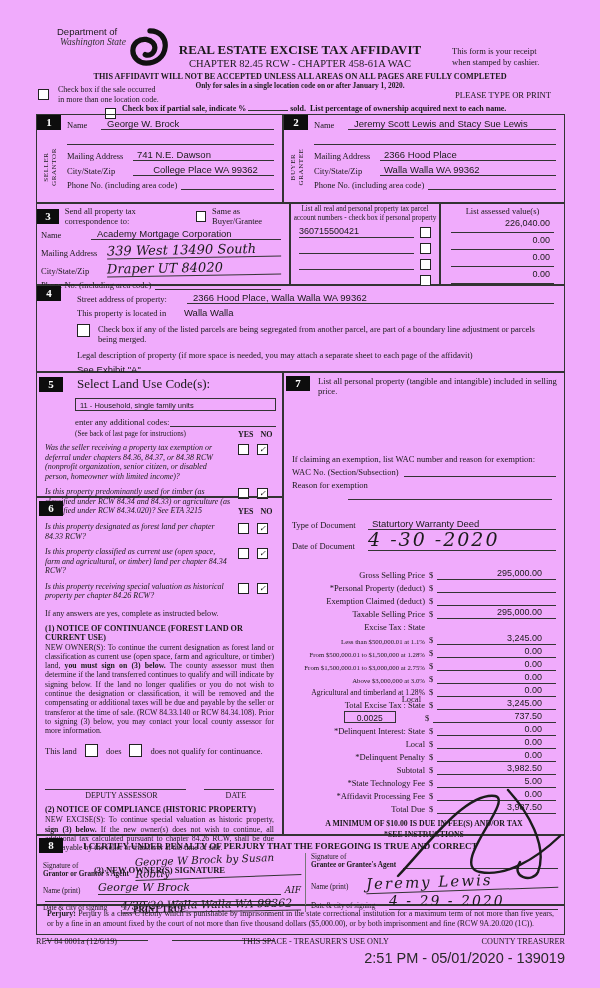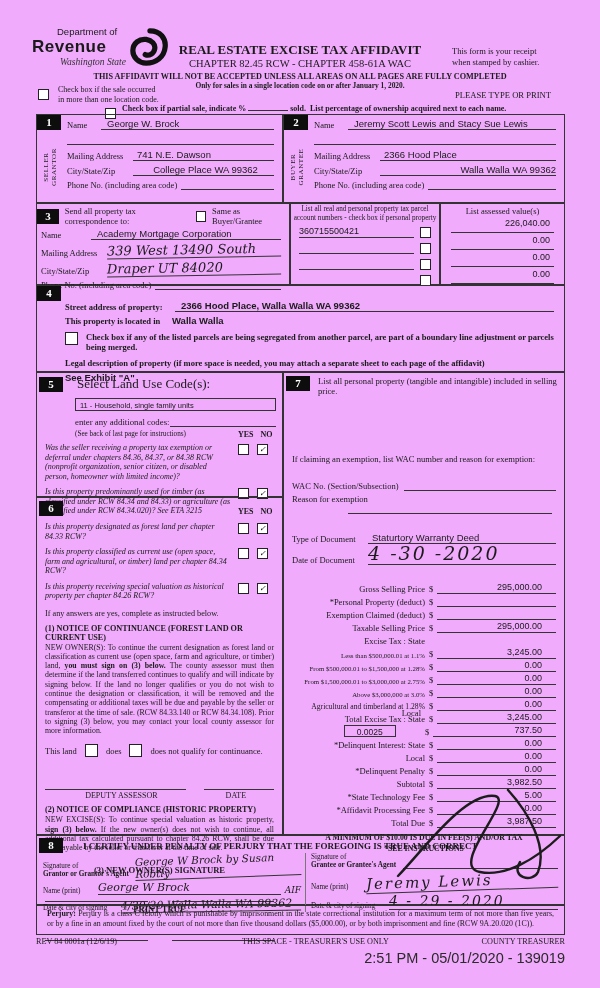--- a/index.html
+++ b/index.html
@@ -42,21 +42,20 @@
   .arow{font-family:"Liberation Sans","DejaVu Sans",sans-serif;font-size:9px;text-align:right;
         margin:0 10px;height:16px;line-height:15px;padding-right:4px;}
 </style>
 </head>
 <body>
 
 <div class="page">
 
   <div class="abs" style="left:30px;top:26px;width:190px;height:72px;">
     <div class="sans" style="font-size:9.5px;margin-left:27px;">Department of</div>
-    <div class="sans b" style="font-size:17px;margin-left:2px;letter-spacing:.5px;">Revenue</div>
     <div class="i" style="font-size:9.5px;margin-left:30px;color:#333;">Washington State</div>
     <span class="abs" style="left:100px;top:2px;">
       <svg width="38" height="38" viewBox="0 0 40 40">
           <path d="M21 3 C32 3 38 11 37 20 C36 31 27 37 17 37 C9 37 3 31 3 24 C3 16 10 11 17 12 C23 13 27 17 26 22 C25 27 20 30 16 28" fill="none" stroke="#111" stroke-width="5.5" stroke-linecap="round"></path>
         </svg>
     </span>
   </div>
 
   <div class="abs b" style="left:140px;top:42px;width:320px;text-align:center;font-size:13px;">REAL ESTATE EXCISE TAX AFFIDAVIT</div>
   <div class="abs" style="left:140px;top:58px;width:320px;text-align:center;font-size:10.5px;">CHAPTER 82.45 RCW - CHAPTER 458-61A WAC</div>
@@ -119,21 +118,21 @@
           <span class="lbl" style="width:34px;">Name</span>
         <span class="val uline" style="flex:1;padding-left:6px;">Jeremy Scott Lewis and Stacy Sue Lewis</span>
         </div>
       <div class="uline" style="height:11px;"></div>
       <div class="frow" style="margin-top:4px;">
           <span class="lbl" style="width:66px;">Mailing Address</span>
         <span class="val uline" style="flex:1;padding-left:4px;">2366 Hood Place</span>
         </div>
       <div class="frow">
           <span class="lbl" style="width:66px;">City/State/Zip</span>
-        <span class="val uline" style="flex:1;padding-left:4px;text-align:right;">Walla Walla WA  99362</span>
+        <span class="val uline" style="flex:1;padding-left:4px;">Walla Walla WA  99362</span>
         </div>
       <div class="frow">
           <span class="lbl">Phone No. (including area code)</span>
         <span class="uline" style="flex:1;height:10px;margin-left:4px;"></span>
         </div>
     </div>
   </div>
 
   <div class="abs box" style="left:36px;top:203px;width:254px;height:82px;">
     <div style="display:flex;align-items:center;gap:6px;padding:2px 4px 0 0;">
@@ -202,21 +201,21 @@
 
         <div class="arow uline">0.00</div>
 
         <div class="arow uline">0.00</div>
 
     </div>
   </div>
 
   <div class="abs box" style="left:36px;top:285px;width:529px;height:87px;">
     <div class="tile abs" style="left:0;top:0;">4</div>
-    <div style="margin-left:28px;padding:14px 10px 0 0;font-weight:bold;">
+    <div style="margin-left:40px;padding:6px 10px 0 0;">
       <div class="frow">
           <span class="lbl" style="width:110px;">Street address of property:</span>
         <span class="val uline" style="flex:1;padding-left:6px;">2366 Hood Place, Walla Walla  WA   99362</span>
         </div>
       <div class="frow" style="margin-top:2px;">
           <span class="lbl" style="width:105px;">This property is located in</span>
         <span class="val" style="padding-left:2px;">Walla Walla</span>
         </div>
       <div style="display:flex;gap:8px;margin-top:6px;align-items:flex-start;">
         <span class="cb big"></span>
@@ -339,21 +338,21 @@
     </div>
   </div>
 
   <div class="abs box" style="left:283px;top:372px;width:282px;height:463px;">
     <div style="display:flex;gap:8px;padding:3px 6px 0 2px;align-items:flex-start;">
       <div class="tile">7</div>
       <span style="font-size:8.6px;flex:1;">List all personal property (tangible and intangible) included in selling price.</span>
     </div>
     <div style="padding:0 8px;">
       <div style="font-size:8.6px;margin-top:58px;">If claiming an exemption, list WAC number and reason for exemption:</div>
-      <div class="frow" style="margin-top:16px;">
+      <div class="frow" style="margin-top:2px;">
           <span class="lbl" style="width:112px;">WAC No. (Section/Subsection)</span>
         <span class="uline" style="flex:1;height:10px;"></span>
         </div>
       <div style="font-size:8.6px;margin-top:3px;">Reason for exemption</div>
       <div class="uline" style="margin:8px 4px 0 56px;height:1px;"></div>
 
       <div class="frow" style="margin-top:18px;">
           <span class="lbl" style="width:76px;">Type of Document</span>
         <span class="val uline" style="flex:1;padding-left:4px;">Staturtory Warranty Deed</span>
         </div>

